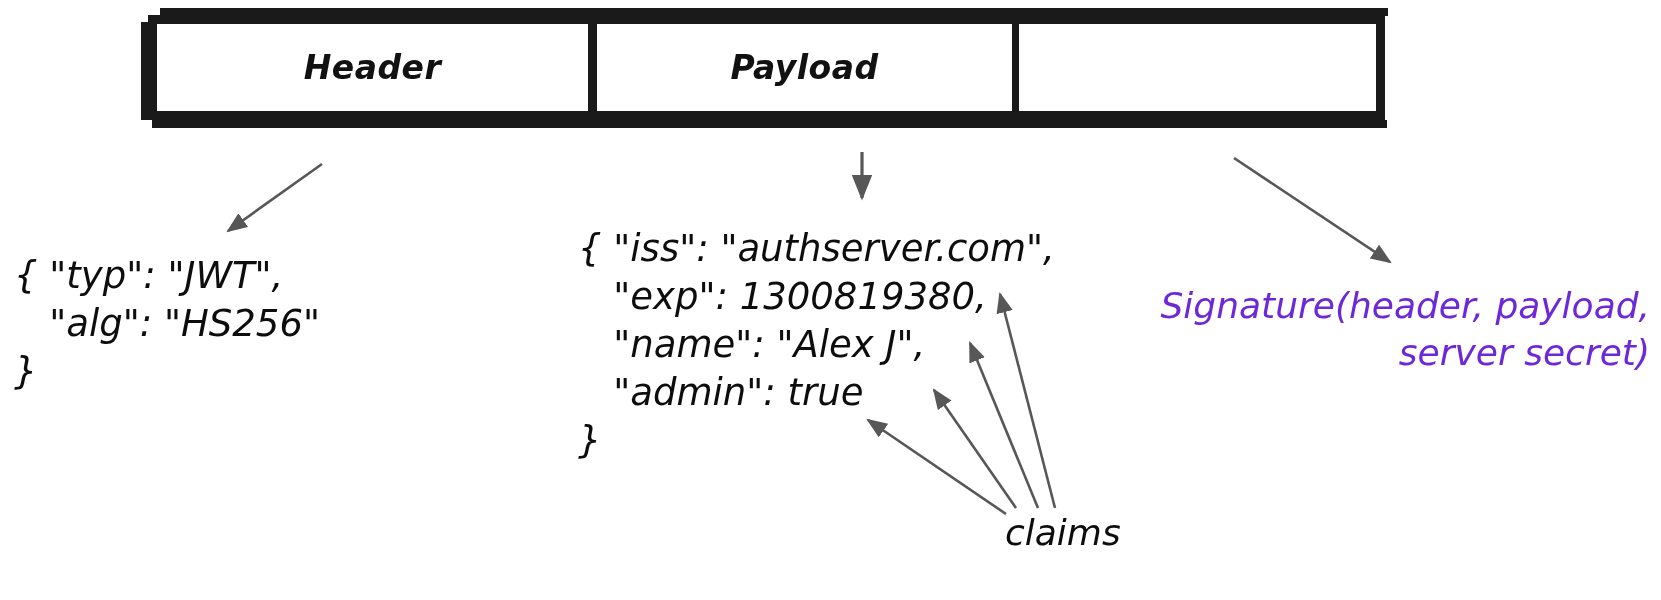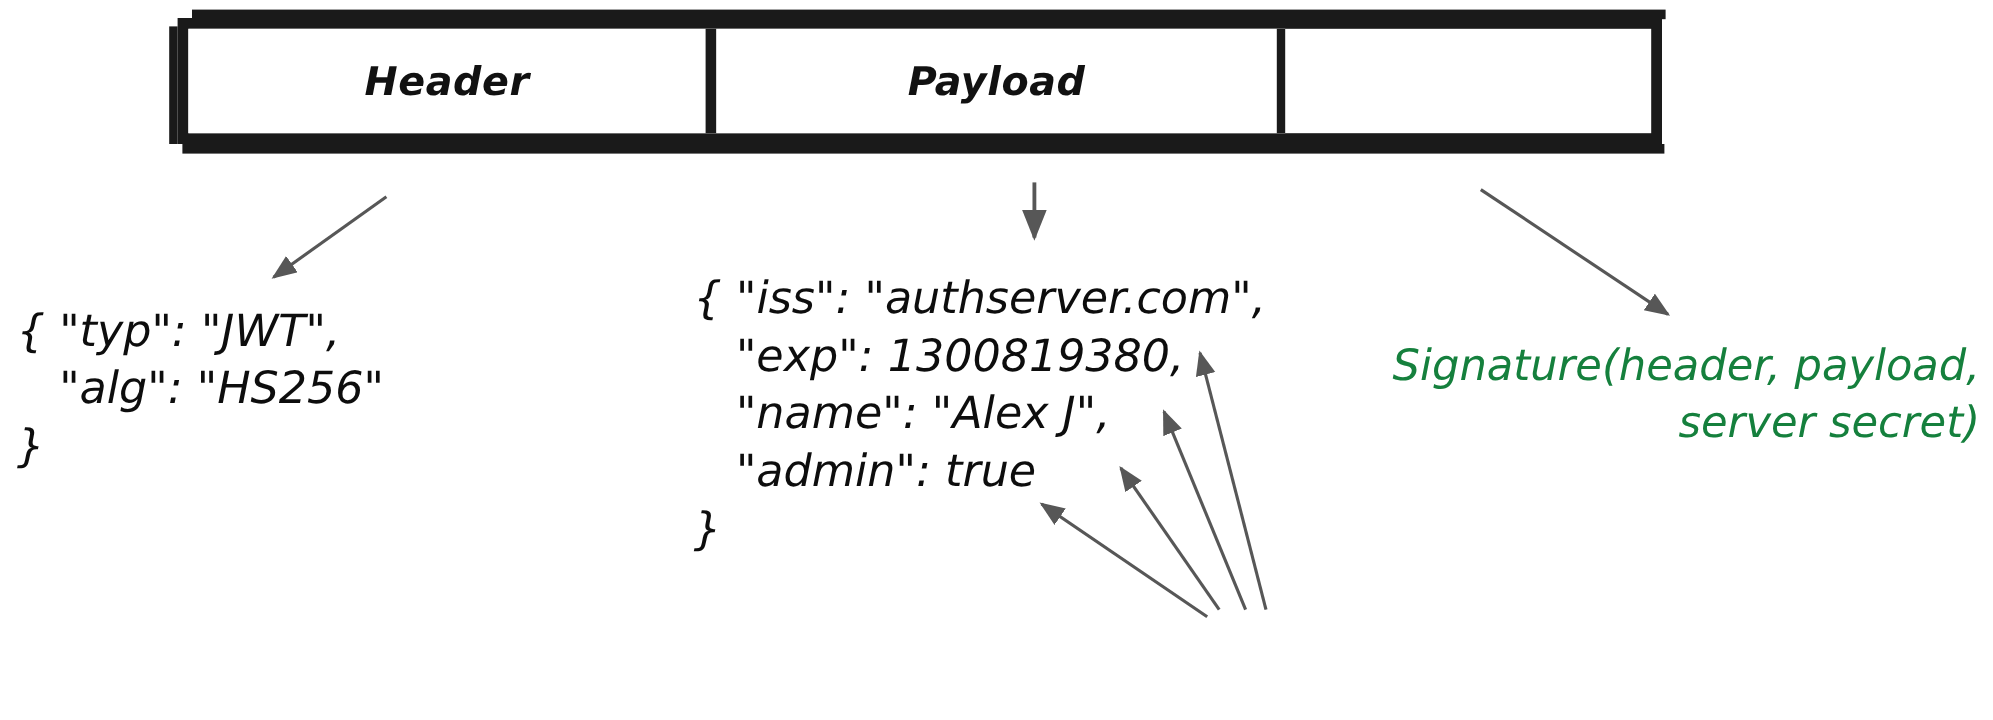--- a/index.html
+++ b/index.html
@@ -39,21 +39,21 @@
     display: flex;
     align-items: center;
     justify-content: center;
     background: #ffffff;
   }
   .token-cell.header-cell {
     width: 440px;
     border-right: 9px solid #1a1a1a;
   }
   .token-cell.payload-cell {
-    width: 474px;
+    width: 422px;
     border-right: 7px solid #1a1a1a;
   }
   .token-cell.signature-cell {
     flex: 1 1 auto;
   }
   .token-label {
     font-family: "DejaVu Sans", sans-serif;
     font-weight: bold;
     font-style: italic;
     font-size: 33px;
@@ -92,21 +92,21 @@
 
   .sig-text {
     position: absolute;
     left: 1090px;
     top: 282px;
     width: 560px;
     font-family: "DejaVu Sans", sans-serif;
     font-style: italic;
     font-size: 36px;
     line-height: 47px;
-    color: #15803d;
+    color: #6d28d9;
     text-align: right;
     white-space: pre-line;
   }
 
   .claims-label {
     position: absolute;
     left: 1005px;
     top: 512px;
     font-family: "DejaVu Sans", sans-serif;
     font-style: italic;
@@ -167,14 +167,15 @@
 
   <div class="code-block" id="payload-json">{ "iss": "authserver.com",
    "exp": 1300819380,
    "name": "Alex J",
    "admin": true
 }</div>
 
   <div class="sig-text">Signature(header, payload,
 server secret)</div>
 
+  <div class="claims-label">claims</div>
 
 </div>
 
 </body></html>

